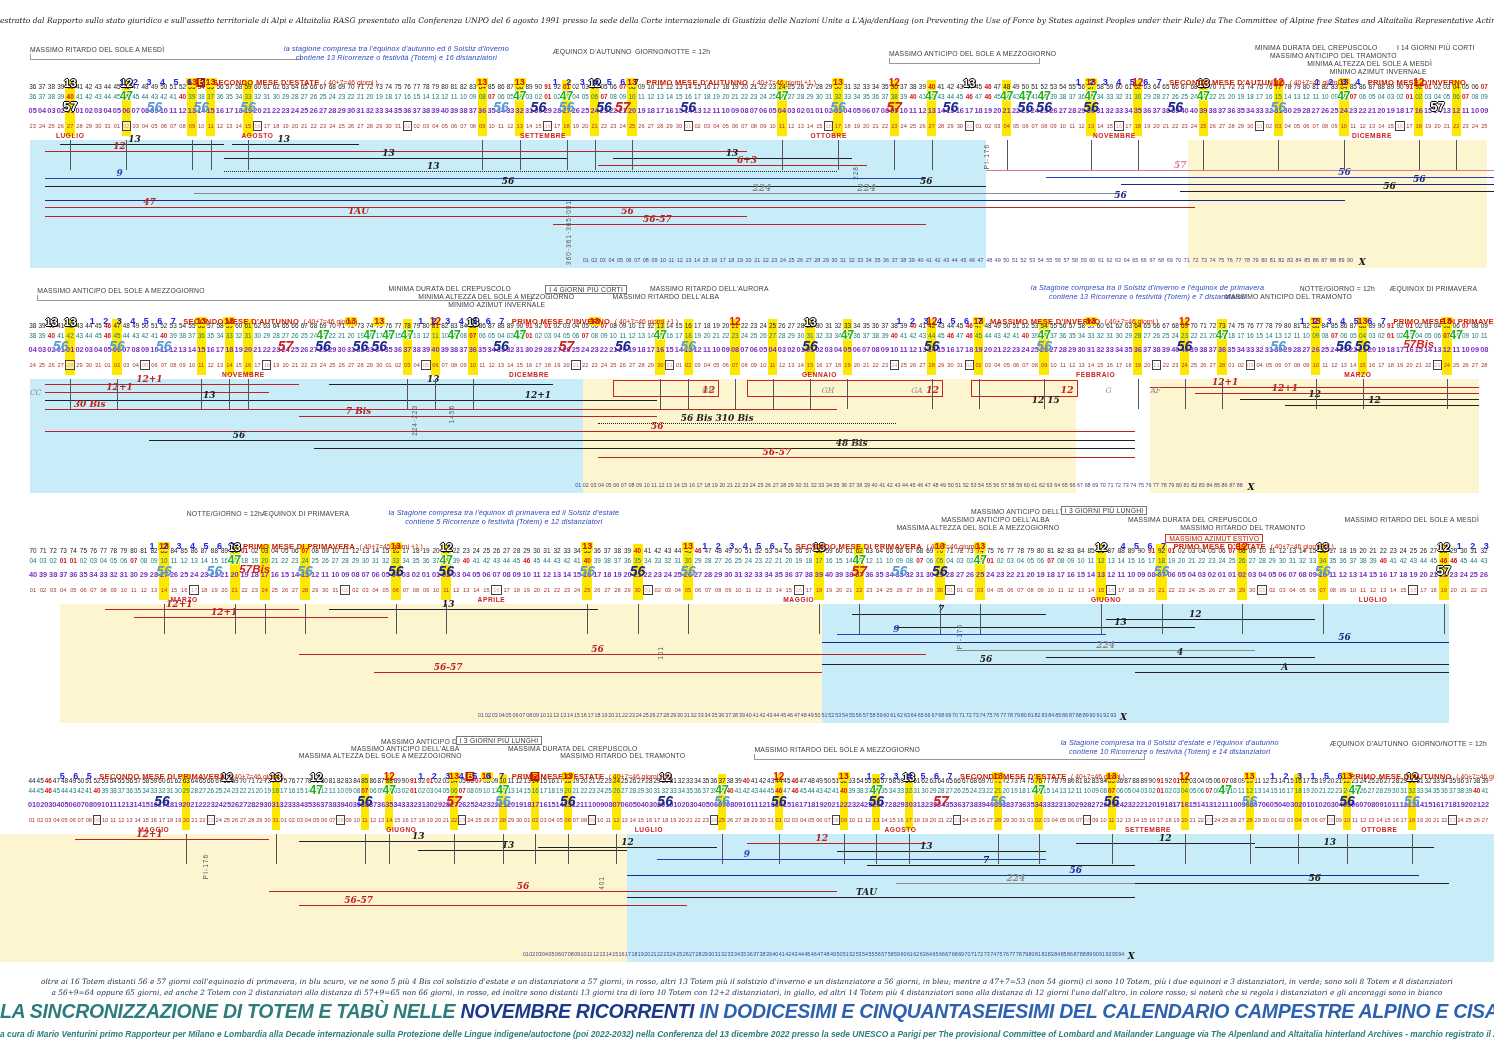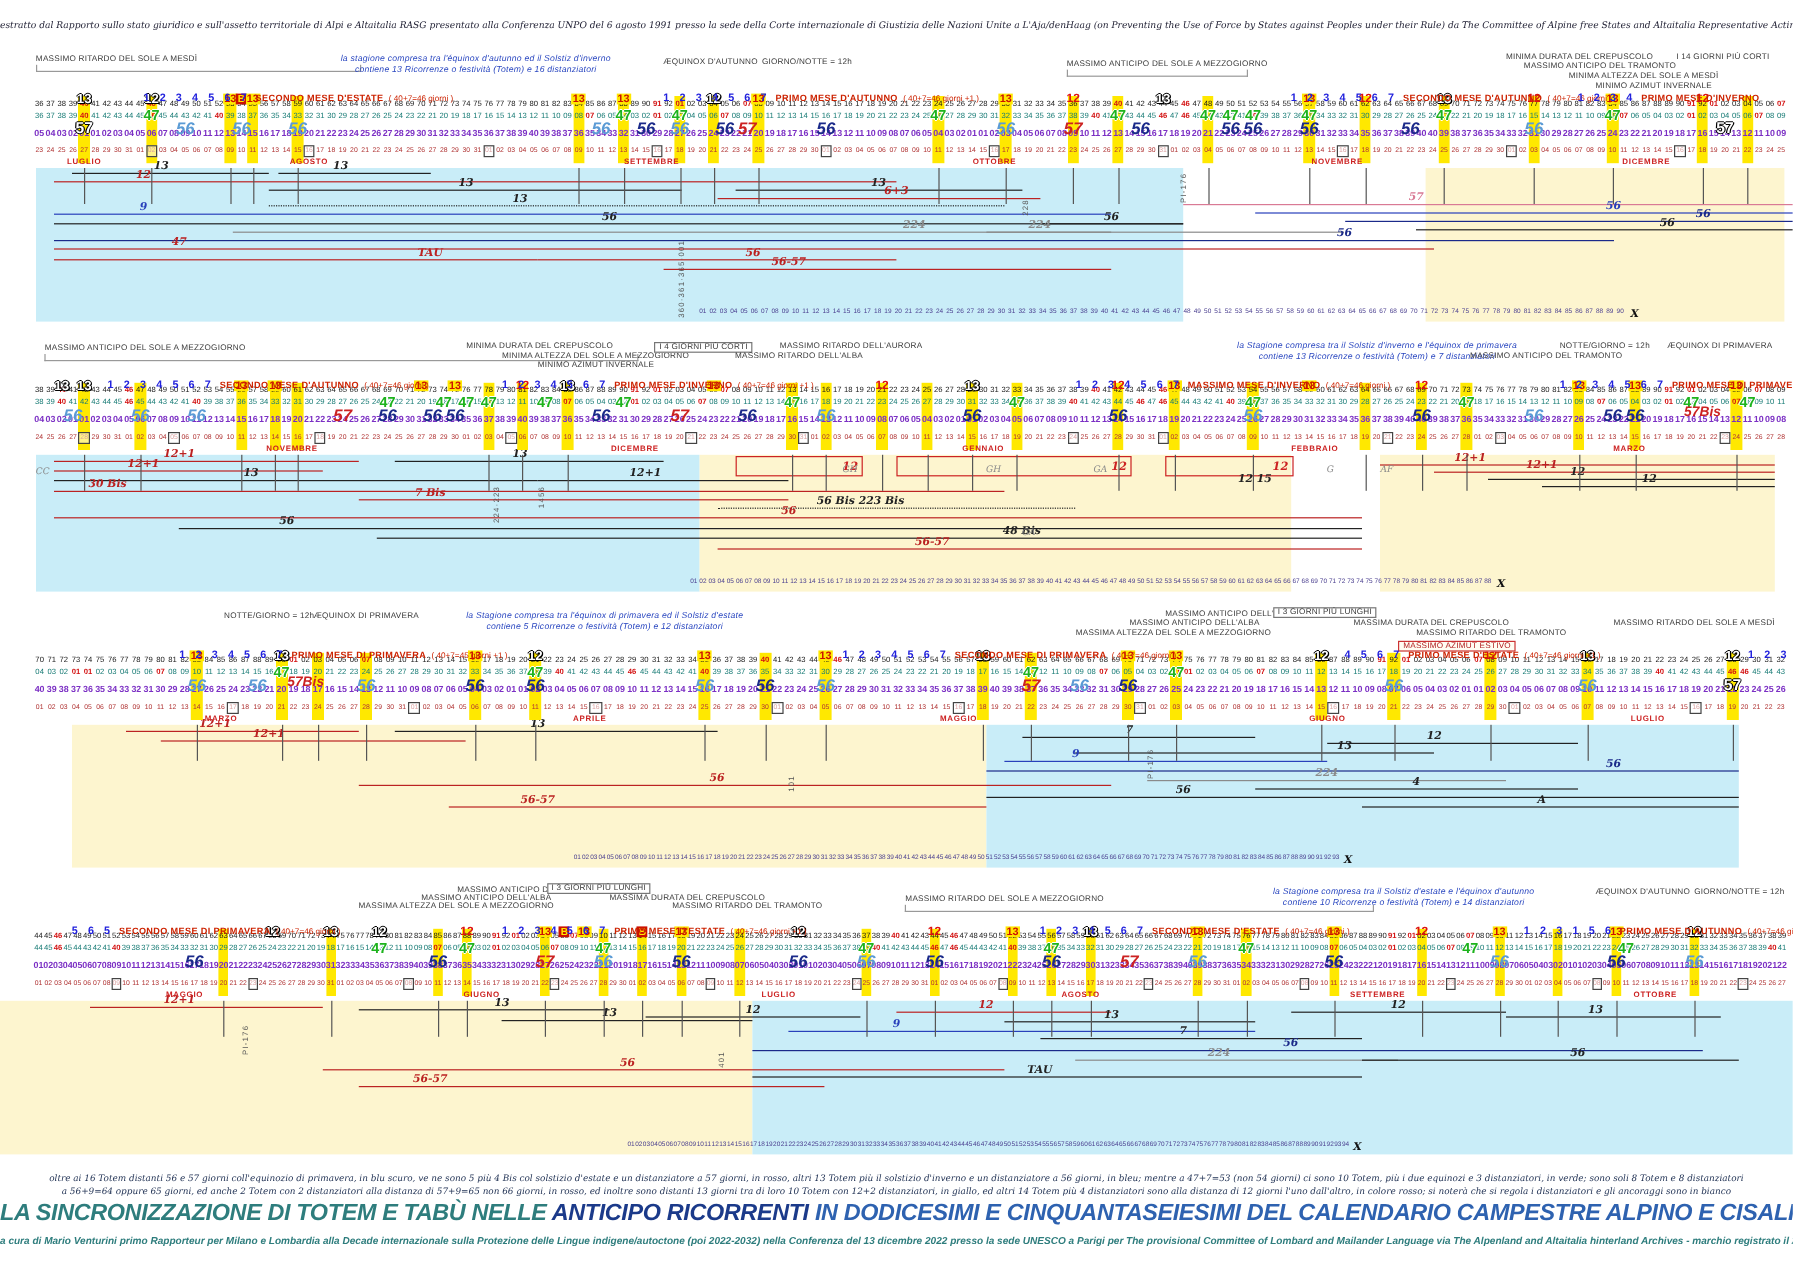--- a/index.html
+++ b/index.html
@@ -2358,21 +2358,21 @@
           <div class="bline" style="left:3%;width:27%;top:21px;border-top:1.2px solid #222"></div>
           <span class="blab" style="left:14%;top:21px;color:#222">13</span>
           <div class="bline" style="left:30%;width:14%;top:21px;border-top:1.2px solid #222"></div>
           <span class="blab" style="left:36%;top:21px;color:#222">12+1</span>
           <span class="blab" style="left:70%;top:26px;color:#222">12    15</span>
           <div class="bline" style="left:3%;width:53%;top:30px;border-top:1.2px solid #bb2222"></div>
           <span class="blab" style="left:6%;top:30px;color:#bb2222">30 Bis</span>
           <div class="bline" style="left:20%;width:24%;top:37px;border-top:1.2px solid #bb2222"></div>
           <span class="blab" style="left:24%;top:37px;color:#bb2222">7 Bis</span>
           <div class="bline" style="left:40%;width:20%;top:44px;border-top:1.5px dotted #222"></div>
-          <span class="blab" style="left:48%;top:44px;color:#222">56 Bis   223 Bis</span>
+          <span class="blab" style="left:48%;top:44px;color:#222">56 Bis   310 Bis</span>
           <div class="bline" style="left:3%;width:73%;top:52px;border-top:1.2px solid #bb2222"></div>
           <span class="blab" style="left:44%;top:52px;color:#bb2222">56</span>
           <div class="bline" style="left:10%;width:66%;top:61px;border-top:1.2px solid #222"></div>
           <span class="blab" style="left:16%;top:61px;color:#222">56</span>
           <div class="bline" style="left:21%;width:55%;top:69px;border-top:1.2px solid #222"></div>
           <span class="blab" style="left:57%;top:69px;color:#222">48 Bis</span>
           <div class="bline" style="left:77%;width:22%;top:8px;border-top:1.2px solid #bb2222"></div>
           <span class="blab" style="left:82%;top:8px;color:#bb2222">12+1</span>
           <div class="bline" style="left:80%;width:19%;top:14px;border-top:1.2px solid #bb2222"></div>
           <span class="blab" style="left:86%;top:14px;color:#bb2222">12+1</span>
@@ -4934,15 +4934,15 @@
             <i>94</i>
             <b>X</b>
           </div>
         </div>
       </div>
     </div>
   <div id="footnote" style="top:977px">
     <div>oltre ai 16 Totem distanti 56 e 57 giorni coll'equinozio di primavera, in blu scuro, ve ne sono 5 più 4 Bis col solstizio d'estate e un distanziatore a 57 giorni, in rosso, altri 13 Totem più il solstizio d'inverno e un distanziatore a 56 giorni, in bleu; mentre a 47+7=53 (non 54 giorni) ci sono 10 Totem, più i due equinozi e 3 distanziatori, in verde; sono soli 8 Totem e 8 distanziatori</div>
     <div>a 56+9=64 oppure 65 giorni, ed anche 2 Totem con 2 distanziatori alla distanza di 57+9=65 non 66 giorni, in rosso, ed inoltre sono distanti 13 giorni tra di loro 10 Totem con 12+2 distanziatori, in giallo, ed altri 14 Totem più 4 distanziatori sono alla distanza di 12 giorni l'uno dall'altro, in colore rosso; si noterà che si regola i distanziatori e gli ancoraggi sono in bianco</div>
   </div>
-  <div id="main-title" style="top:1000px"><span style="color: rgb(46, 125, 125);">LA SINCRONIZZAZIONE DI TOTEM E TABÙ NELLE </span><span style="color: rgb(27, 58, 138);">ANTICIPO RICORRENTI </span><span style="color: rgb(46, 98, 176);">IN DODICESIMI E CINQUANTASEIESIMI DEL CALENDARIO CAMPESTRE ALPINO E CISALPINO </span></div>
+  <div id="main-title" style="top:1000px"><span style="color: rgb(46, 125, 125);">LA SINCRONIZZAZIONE DI TOTEM E TABÙ NELLE </span><span style="color: rgb(27, 58, 138);">NOVEMBRE RICORRENTI </span><span style="color: rgb(46, 98, 176);">IN DODICESIMI E CINQUANTASEIESIMI DEL CALENDARIO CAMPESTRE ALPINO E CISALPINO </span></div>
   <div id="subtitle" style="top:1029px">a cura di Mario Venturini primo Rapporteur per Milano e Lombardia alla Decade internazionale sulla Protezione delle Lingue indigene/autoctone (poi 2022-2032) nella Conferenza del 13 dicembre 2022 presso la sede UNESCO a Parigi per The provisional Committee of Lombard and Mailander Language via The Alpenland and Altaitalia hinterland Archives - marchio registrato il 25 gennaio 1989 © in Milano/Mailand www.altaitalianationalarchives.eu (volume E4)</div>
 </div>
 
 </body></html>

